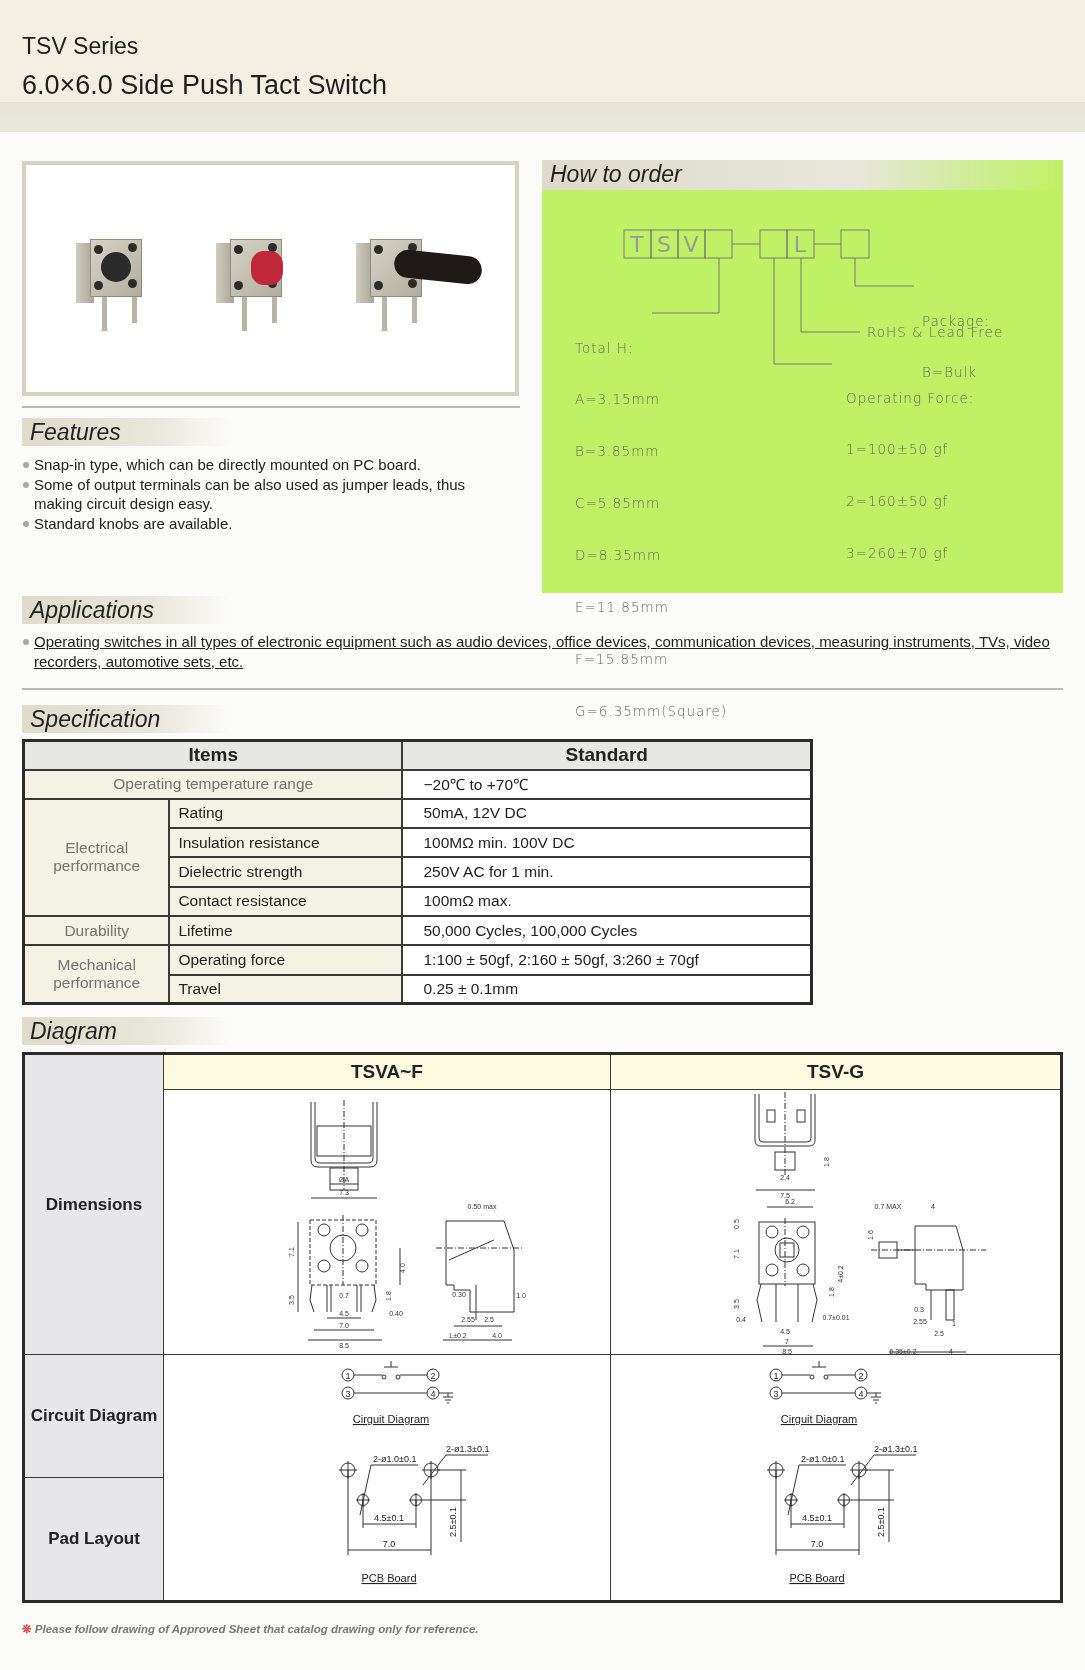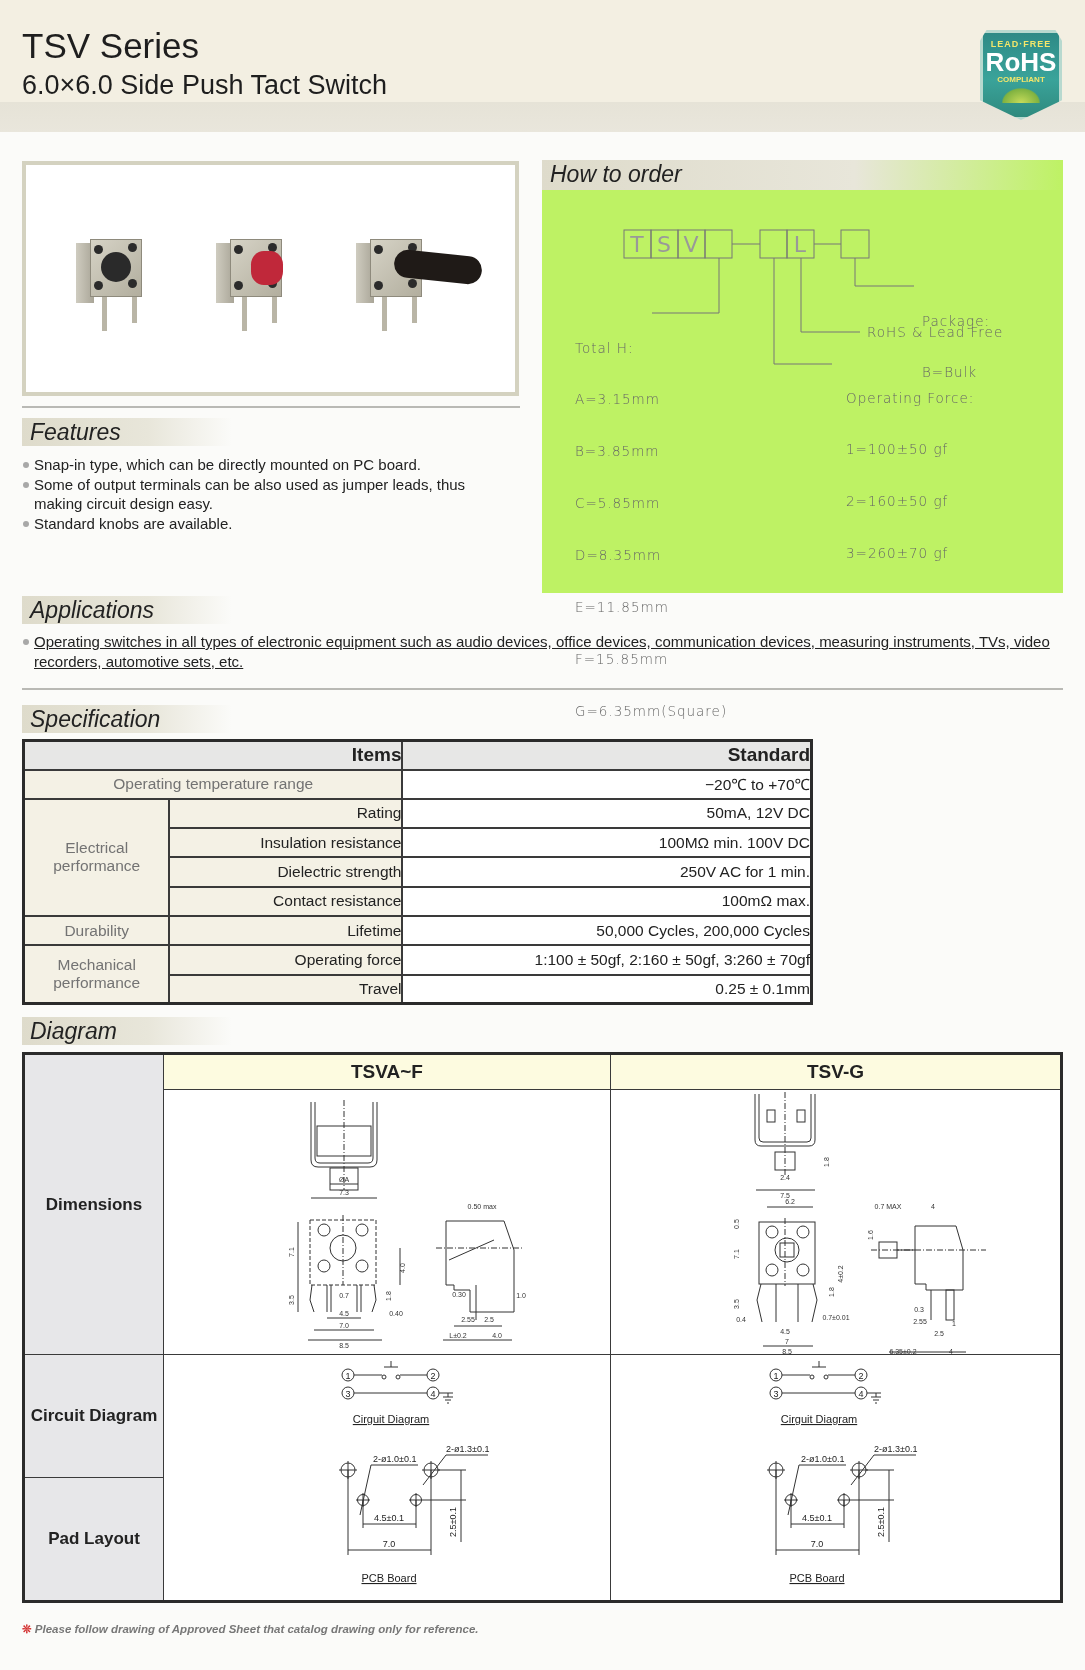--- a/index.html
+++ b/index.html
@@ -4,21 +4,21 @@
 <style>
   * { box-sizing: border-box; margin: 0; padding: 0; }
   body {
     width: 1085px; height: 1670px; background: #fbfbf9;
     font-family: "Liberation Sans", sans-serif; color: #222; position: relative; overflow: hidden;
   }
   .header {
     position: absolute; left: 0; top: 0; width: 1085px; height: 132px;
     background: linear-gradient(#f3efe2 0, #f3efe2 102px, #e6e3d7 102px, #e9e6dc 132px);
   }
-  .title { position: absolute; left: 22px; top: 26px; font-size: 35px; color: #1e1e1e; letter-spacing: 0; text-align: right; }
+  .title { position: absolute; left: 22px; top: 33px; font-size: 23px; color: #1e1e1e; letter-spacing: 0; text-align: right; }
   .subtitle { position: absolute; left: 22px; top: 70px; font-size: 27px; color: #1e1e1e; }
   .rohs {
     position: absolute; left: 980px; top: 30px; width: 82px; height: 90px;
     background: linear-gradient(#2e8a86, #3aa39a 55%, #2f8a7e);
     border: 3px solid #b7d9cf; clip-path: polygon(8% 0, 92% 0, 100% 12%, 100% 78%, 50% 100%, 0 78%, 0 12%);
     text-align: center; color: #fff;
   }
   .rohs .lf { font-size: 9px; font-weight: bold; color: #f4e66a; margin-top: 6px; letter-spacing: 1px; }
   .rohs .big { font-size: 26px; font-weight: bold; line-height: 26px; }
   .rohs .cp { font-size: 8px; font-weight: bold; color: #f4e66a; }
@@ -44,21 +44,21 @@
 
   .order-panel { position: absolute; left: 542px; top: 160px; width: 521px; height: 433px; background: #bef264; }
   .order-svg { position: absolute; left: 0; top: 0; }
   .order-text { position: absolute; font-family: "DejaVu Sans", sans-serif; font-size: 13.5px; color: #666; letter-spacing: 1px; line-height: 17.3px; white-space: pre; font-weight: 300; }
 
   .bullets { position: absolute; font-size: 15px; line-height: 19.5px; color: #222; }
   .bullets li { list-style: none; position: relative; padding-left: 12px; }
   .bullets li::before { content: ""; position: absolute; left: 1px; top: 7px; width: 6px; height: 6px; border-radius: 50%; background: #a8a8a8; }
 
   table.spec { position: absolute; left: 22px; top: 739px; width: 791px; border-collapse: collapse; border: 3px solid #2b2b2b; font-size: 15.5px; }
-  table.spec td, table.spec th { border: 2px solid #3a3a3a; height: 29.3px; text-align: right; }
+  table.spec td, table.spec th { border: 2px solid #3a3a3a; height: 29.3px; }
   table.spec th { background: #e7e7e6; font-weight: bold; font-size: 19px; height: 29px; }
   table.spec td.cat { background: #f4f1e5; text-align: center; color: #737373; }
   table.spec td.item { background: #f4f1e5; padding-left: 8px; }
   table.spec td.val { background: #fff; padding-left: 20px; }
 
   table.diag { position: absolute; left: 22px; top: 1052px; width: 1041px; border-collapse: collapse; border: 3px solid #2b2b2b; }
   table.diag td, table.diag th { border: 1.5px solid #3a3a3a; }
   table.diag th { background: #fdfbe0; height: 36px; font-size: 19px; font-weight: bold; }
   table.diag td.rowlab { background: #e7e7e9; width: 146px; text-align: center; font-weight: bold; font-size: 17px; line-height: 25px; }
   table.diag td.cell { background: #fff; position: relative; }
@@ -66,26 +66,20 @@
   .dlabel { font-family: "Liberation Sans", sans-serif; font-size: 7px; fill: #333; }
   .note { position: absolute; left: 22px; top: 1622px; font-size: 11.5px; font-style: italic; font-weight: bold; color: #777; }
   .note .star { color: #d32f2f; font-style: normal; }
 </style>
 </head>
 <body>
 
 <div class="header">
   <div class="title">TSV Series</div>
   <div class="subtitle">6.0×6.0 Side Push Tact Switch</div>
-  <div class="rohs">
-    <div class="lf">LEAD·FREE</div>
-    <div class="big">RoHS</div>
-    <div class="cp">COMPLIANT</div>
-    <div class="leaf"></div>
-  </div>
 </div>
 
 <div class="photo-box">
   <div class="sw" style="left:50px">
     <div class="bracket"></div>
       <div class="body"></div>
     <div class="dot" style="left:18px;top:10px"></div>
       <div class="dot" style="left:52px;top:8px"></div>
     <div class="dot" style="left:18px;top:46px"></div>
       <div class="dot" style="left:52px;top:44px"></div>
@@ -211,21 +205,21 @@
     <td class="item">Dielectric strength</td>
     <td class="val">250V AC for 1 min.</td>
   </tr>
   <tr>
     <td class="item">Contact resistance</td>
     <td class="val">100mΩ max.</td>
   </tr>
   <tr>
     <td class="cat">Durability</td>
     <td class="item">Lifetime</td>
-    <td class="val">50,000 Cycles, 200,000 Cycles</td>
+    <td class="val">50,000 Cycles, 100,000 Cycles</td>
   </tr>
   <tr>
     <td class="cat" rowspan="2" style="padding:0 18px;">Mechanical performance</td>
     <td class="item">Operating force</td>
     <td class="val">1:100 ± 50gf, 2:160 ± 50gf, 3:260 ± 70gf</td>
   </tr>
   <tr>
     <td class="item">Travel</td>
     <td class="val">0.25 ± 0.1mm</td>
   </tr>

